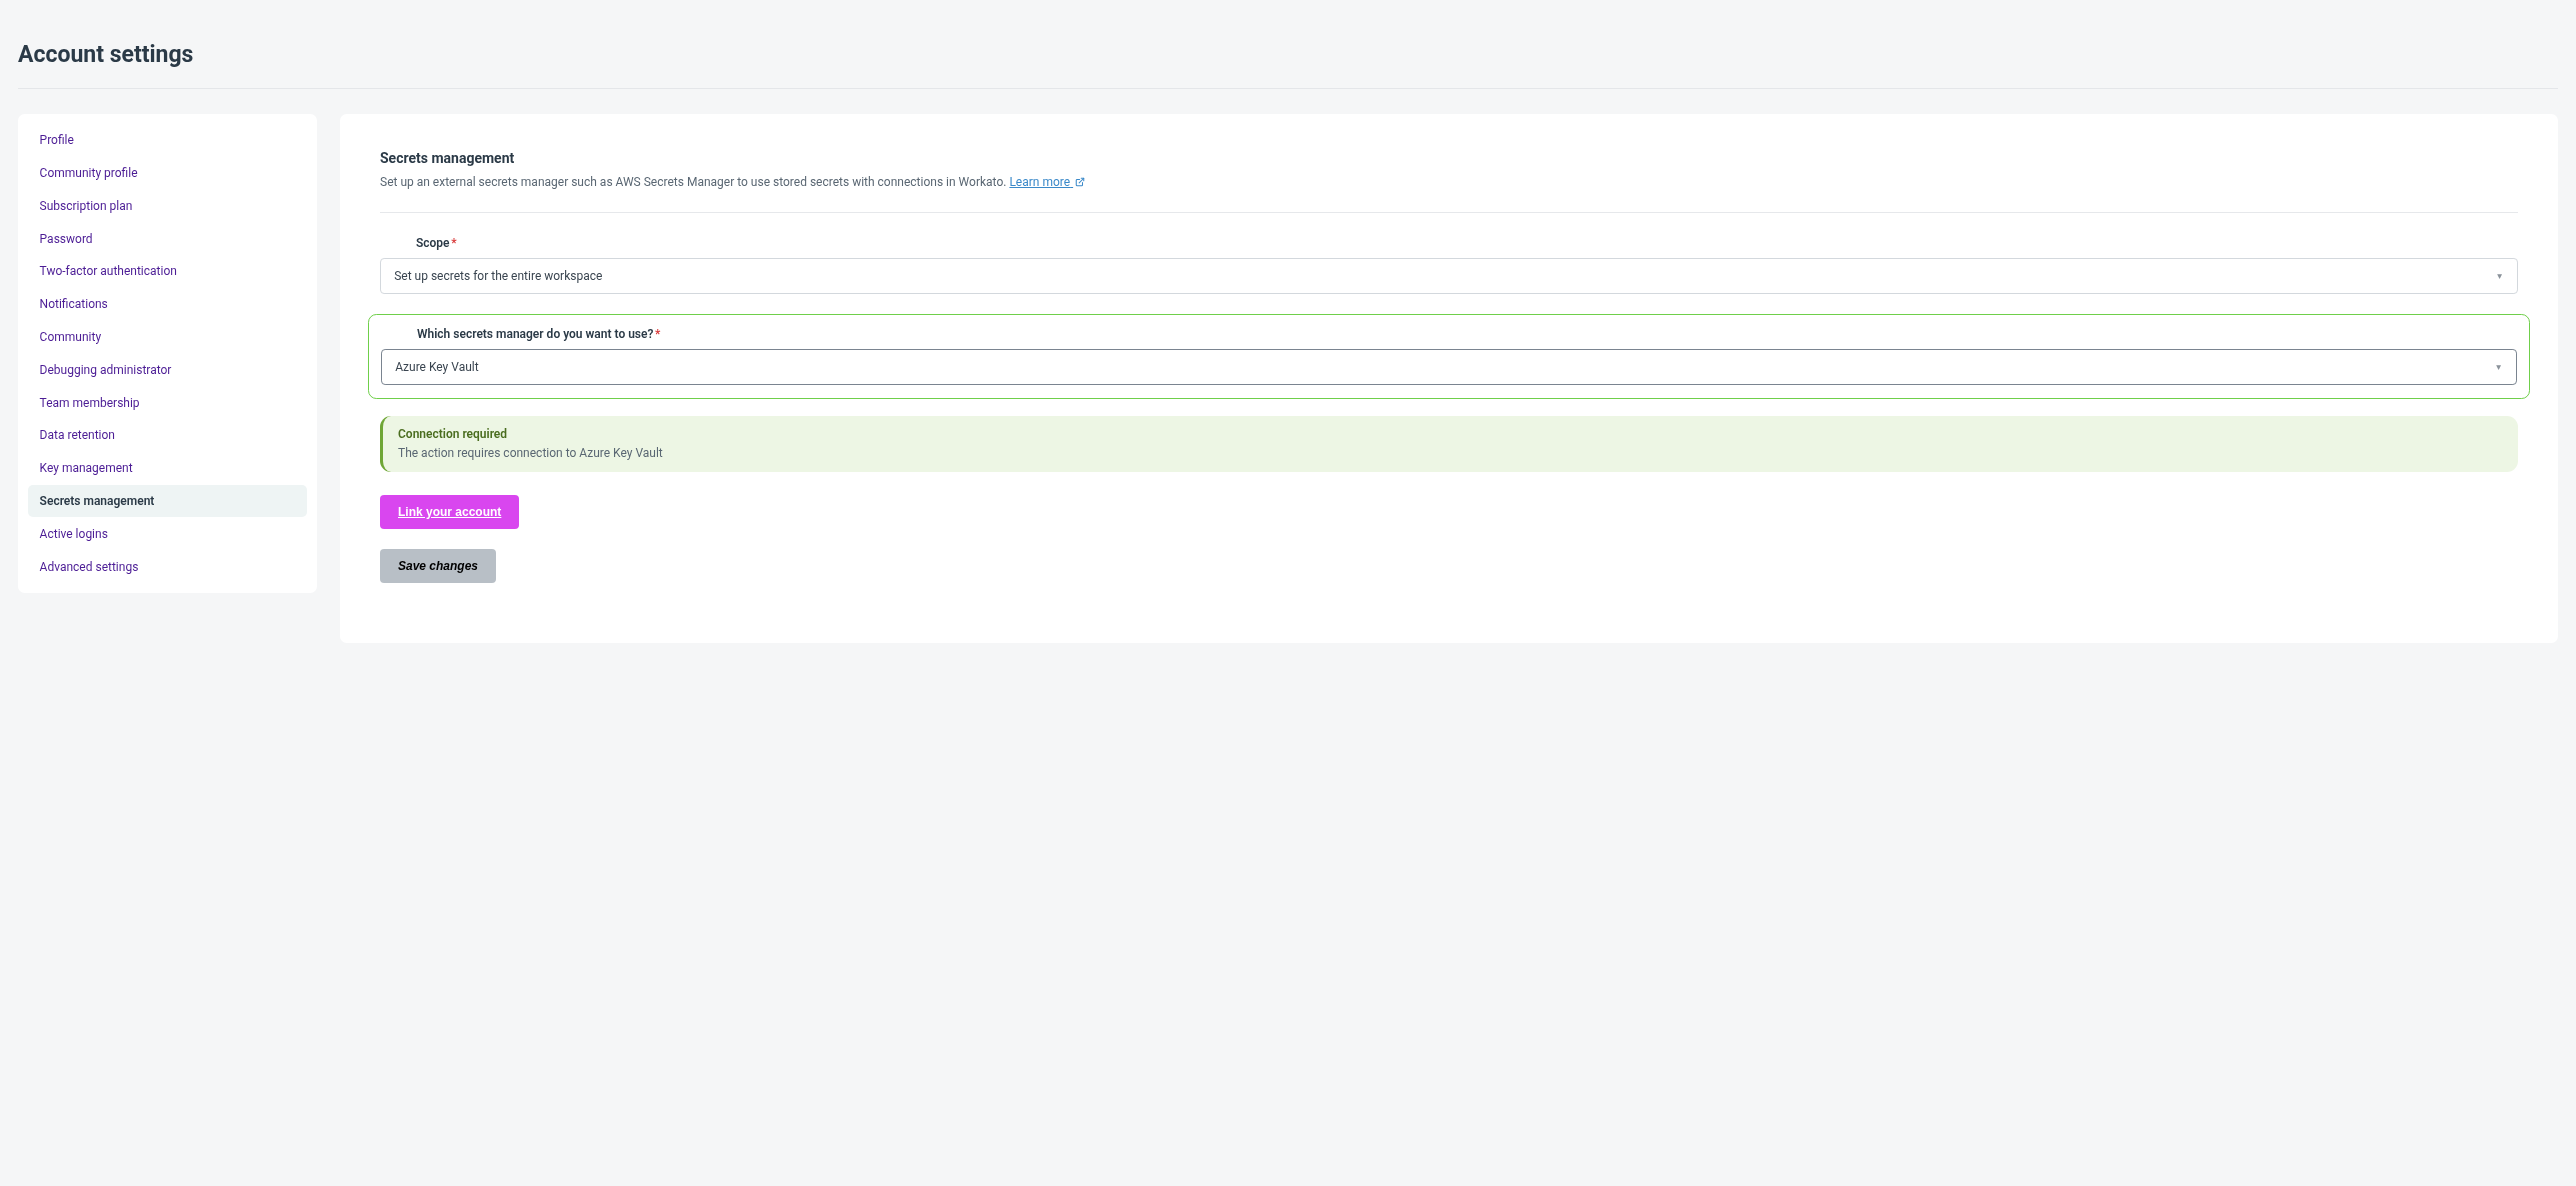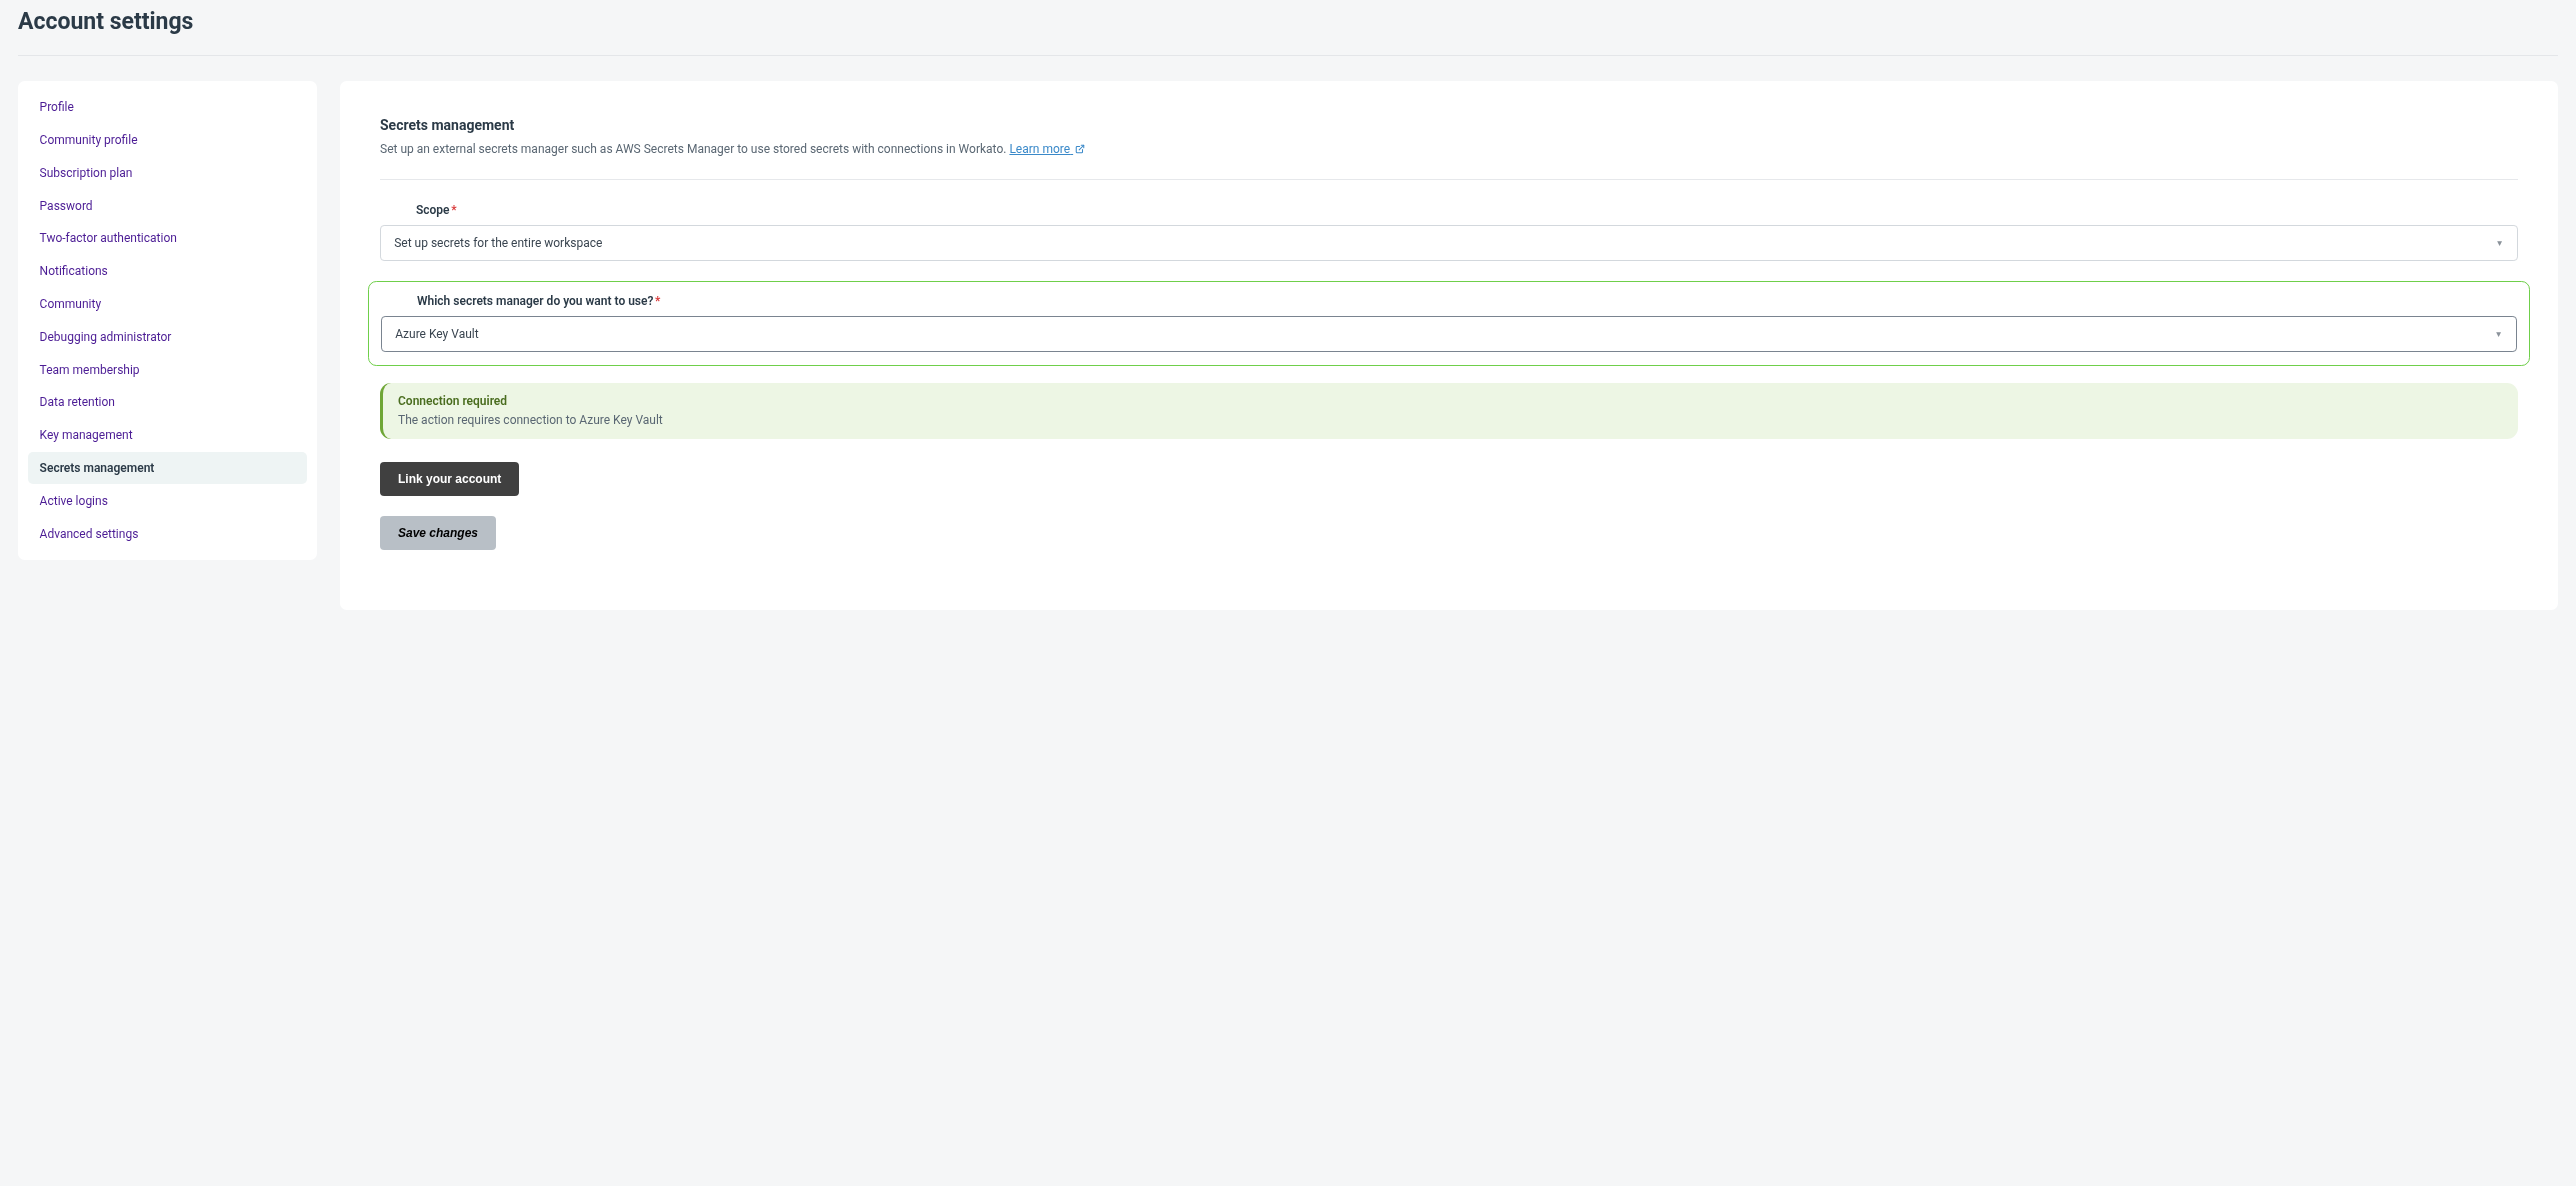--- a/index.html
+++ b/index.html
@@ -6,21 +6,21 @@
       box-sizing: border-box;
       margin: 0;
       padding: 0;
     }
     body {
       font-family: -apple-system, BlinkMacSystemFont, "Segoe UI", Roboto, Helvetica, Arial, sans-serif;
       background: #f5f6f7;
       color: #333;
     }
     .page {
-      padding: 0 18px 33px 18px;
+      padding: 33px 18px 33px 18px;
     }
     .page-title {
       font-size: 23px;
       font-weight: 700;
       color: #2b3a47;
       padding: 8.3px 0 20px 0;
     }
     .divider {
       border: none;
       border-top: 0.8px solid #e4e6e9;
@@ -148,22 +148,23 @@
     .btn {
       display: inline-block;
       border: none;
       border-radius: 4.1px;
       padding: 10px 18px;
       font-size: 12px;
       font-weight: 600;
       cursor: pointer;
     }
     .btn-primary {
-      background: #404040;
+      background: #d946ef;
       color: #ffffff;
+      text-decoration: underline;
     }
     .btn-disabled {
       background: #b8bfc6;
       color: #000000;
       cursor: not-allowed;
       font-style: italic;
     }
     .btn-row {
       margin-bottom: 20px;
     }

